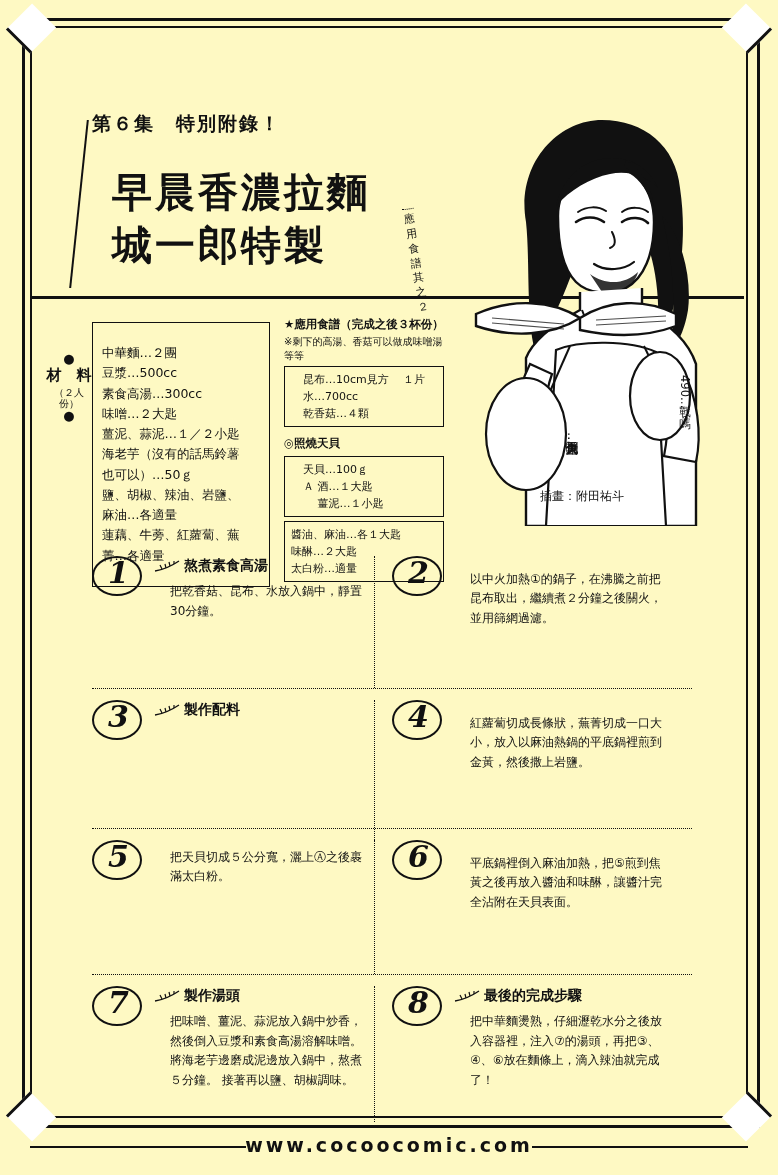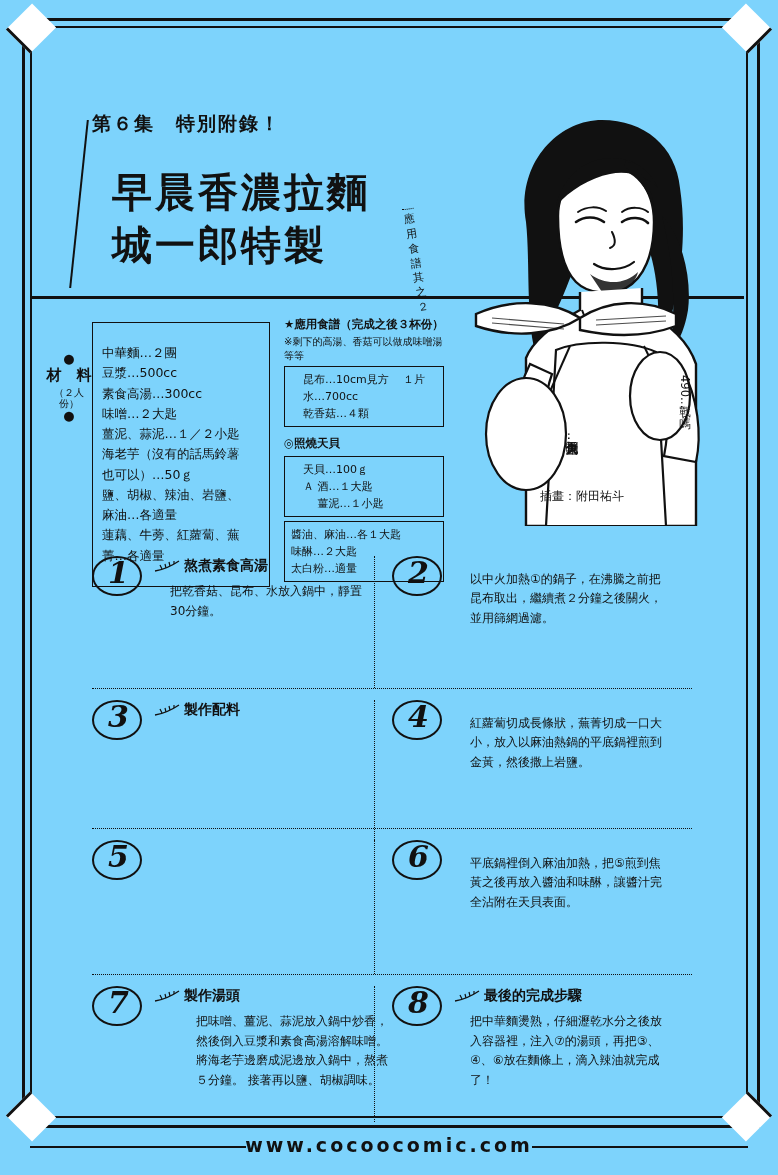--- a/index.html
+++ b/index.html
@@ -1,17 +1,17 @@
 <!DOCTYPE html>
 <html><head>
 <meta charset="utf-8">
 <style>
   html,body{margin:0;padding:0;background:#ffffff;}
   body{font-family:"DejaVu Sans","Liberation Sans",sans-serif;color:#111;}
-  .page{position:relative;width:778px;height:1175px;background:#7dd3fc;overflow:hidden;}
+  .page{position:relative;width:778px;height:1175px;background:#fef9c3;overflow:hidden;}
 
   
   .frame-outer{position:absolute;left:22px;top:18px;width:732px;height:1104px;border:3px solid #111;}
   .frame-inner{position:absolute;left:30px;top:26px;width:714px;height:1088px;border:2px solid #111;}
   
   .corner{position:absolute;width:34px;height:34px;background:#fff;}
   .corner.tl{left:14px;top:10px;transform:rotate(45deg);border-bottom:3px solid #111;}
   .corner.tr{left:730px;top:10px;transform:rotate(-45deg);border-bottom:3px solid #111;}
   .corner.bl{left:14px;top:1098px;transform:rotate(-45deg);border-top:3px solid #111;}
   .corner.br{left:730px;top:1098px;transform:rotate(45deg);border-top:3px solid #111;}
@@ -213,34 +213,35 @@
           </svg><span>製作配料</span></div>
       </div>
       <div class="step" style="left: 392px; top: 700px;">
         <div class="num-ell" style="position: absolute; left: 0px; top: 0px;"></div>
         <div class="num" style="left: 16px; top: 2px;">4</div>
         <div class="st-body" style="margin-left: 78px; margin-top: 14px; width: 196px;">紅蘿蔔切成長條狀，蕪菁切成一口大小，放入以麻油熱鍋的平底鍋裡煎到金黃，然後撒上岩鹽。</div>
       </div>
       <div class="step" style="left: 92px; top: 840px;">
         <div class="num-ell" style="position: absolute; left: 0px; top: 0px;"></div>
         <div class="num" style="left: 16px; top: 2px;">5</div>
+        <div class="st-body" style="margin-left: 78px; margin-top: 8px; width: 196px;">把天貝切成５公分寬，灑上Ⓐ之後裹滿太白粉。</div>
       </div>
       <div class="step" style="left: 392px; top: 840px;">
         <div class="num-ell" style="position: absolute; left: 0px; top: 0px;"></div>
         <div class="num" style="left: 16px; top: 2px;">6</div>
         <div class="st-body" style="margin-left: 78px; margin-top: 14px; width: 196px;">平底鍋裡倒入麻油加熱，把⑤煎到焦黃之後再放入醬油和味醂，讓醬汁完全沾附在天貝表面。</div>
       </div>
       <div class="step" style="left: 92px; top: 986px;">
         <div class="num-ell" style="position: absolute; left: 0px; top: 0px;"></div>
         <div class="num" style="left: 16px; top: 2px;">7</div>
         <div class="st-title" style="margin-left: 62px;"><svg class="leaf" viewBox="0 0 26 12">
             <path d="M1 11 C8 10 16 7 25 1" stroke="#111" stroke-width="1.3" fill="none"></path>
             <path d="M8 9 L6 5 M12 8 L11 4 M16 6 L15 2 M20 4 L20 1" stroke="#111" stroke-width="1.2" fill="none"></path>
           </svg><span>製作湯頭</span></div>
-        <div class="st-body" style="margin-left: 104px; margin-top: 8px; width: 196px;">把味噌、薑泥、蒜泥放入鍋中炒香，然後倒入豆漿和素食高湯溶解味噌。將海老芋邊磨成泥邊放入鍋中，熬煮５分鐘。
+        <div class="st-body" style="margin-left: 78px; margin-top: 8px; width: 196px;">把味噌、薑泥、蒜泥放入鍋中炒香，然後倒入豆漿和素食高湯溶解味噌。將海老芋邊磨成泥邊放入鍋中，熬煮５分鐘。
 接著再以鹽、胡椒調味。</div>
       </div>
       <div class="step" style="left: 392px; top: 986px;">
         <div class="num-ell" style="position: absolute; left: 0px; top: 0px;"></div>
         <div class="num" style="left: 16px; top: 2px;">8</div>
         <div class="st-title" style="margin-left: 62px;"><svg class="leaf" viewBox="0 0 26 12">
             <path d="M1 11 C8 10 16 7 25 1" stroke="#111" stroke-width="1.3" fill="none"></path>
             <path d="M8 9 L6 5 M12 8 L11 4 M16 6 L15 2 M20 4 L20 1" stroke="#111" stroke-width="1.2" fill="none"></path>
           </svg><span>最後的完成步驟</span></div>
         <div class="st-body" style="margin-left: 78px; margin-top: 8px; width: 196px;">把中華麵燙熟，仔細瀝乾水分之後放入容器裡，注入⑦的湯頭，再把③、④、⑥放在麵條上，滴入辣油就完成了！</div>

